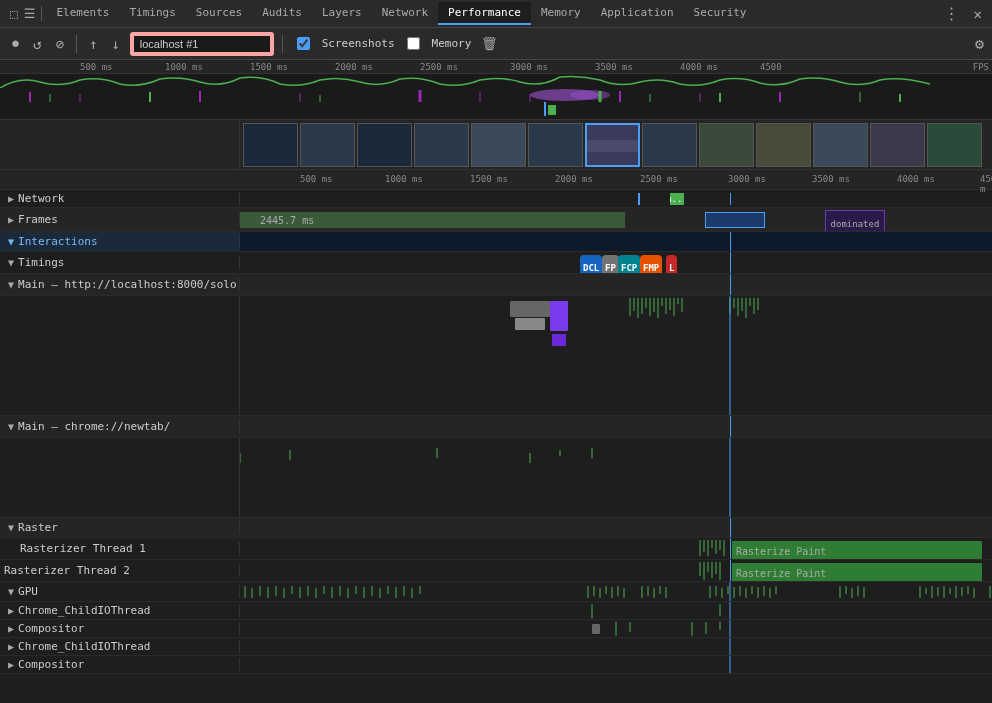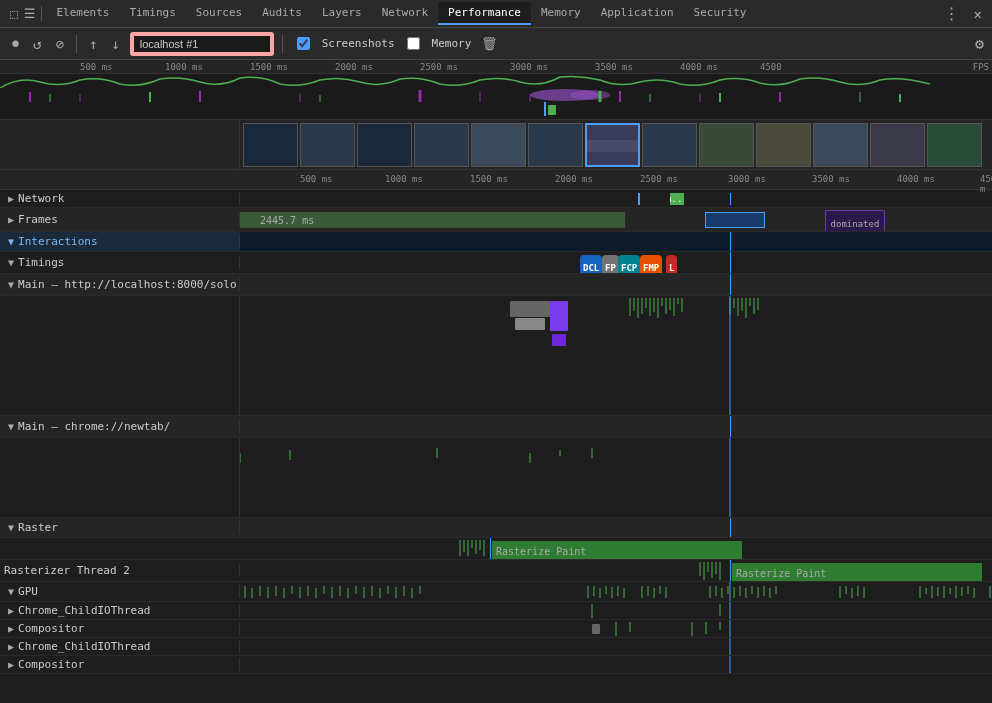--- a/index.html
+++ b/index.html
@@ -628,20 +628,23 @@
       <div class="row-label" style="background:#252525;">
         <span class="expand-arrow">▼</span>
         <span>Raster</span>
       </div>
       <div class="row-content">
         <div style="position:absolute;left:490px;top:0;bottom:0;width:1px;background:#4a9eff;"></div>
       </div>
     </div>
 
     <div class="row raster-thread-row">
+      <div class="row-label" style="padding-left:20px;">
+        <span>Rasterizer Thread 1</span>
+      </div>
       <div class="row-content">
 
         <svg width="100%" height="22" style="position:absolute;top:0;left:0;">
           <line x1="460" y1="2" x2="460" y2="18" stroke="#4caf50" stroke-width="1"></line>
           <line x1="464" y1="2" x2="464" y2="14" stroke="#4caf50" stroke-width="1"></line>
           <line x1="468" y1="2" x2="468" y2="18" stroke="#4caf50" stroke-width="1"></line>
           <line x1="472" y1="2" x2="472" y2="10" stroke="#4caf50" stroke-width="1"></line>
           <line x1="476" y1="2" x2="476" y2="16" stroke="#4caf50" stroke-width="1"></line>
           <line x1="480" y1="2" x2="480" y2="12" stroke="#4caf50" stroke-width="1"></line>
           <line x1="484" y1="2" x2="484" y2="18" stroke="#4caf50" stroke-width="1"></line>

